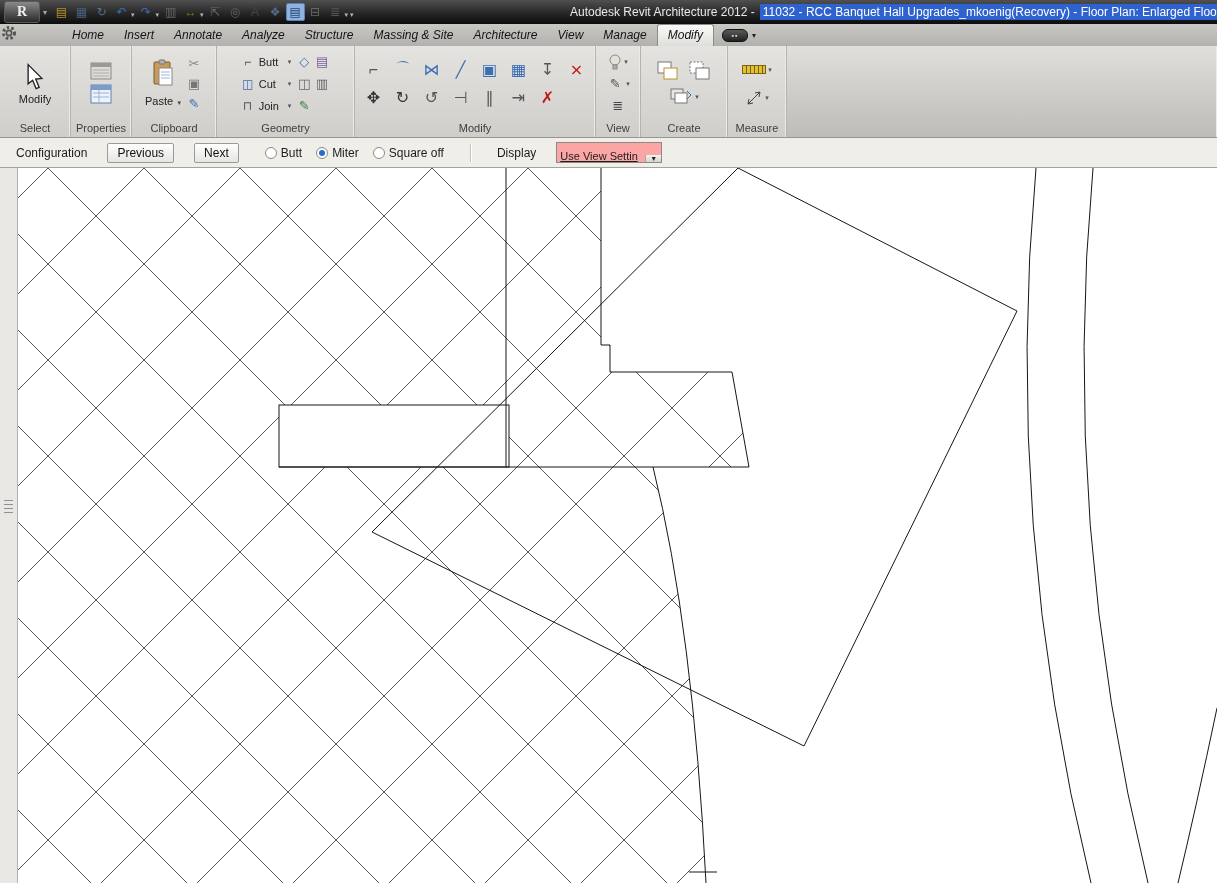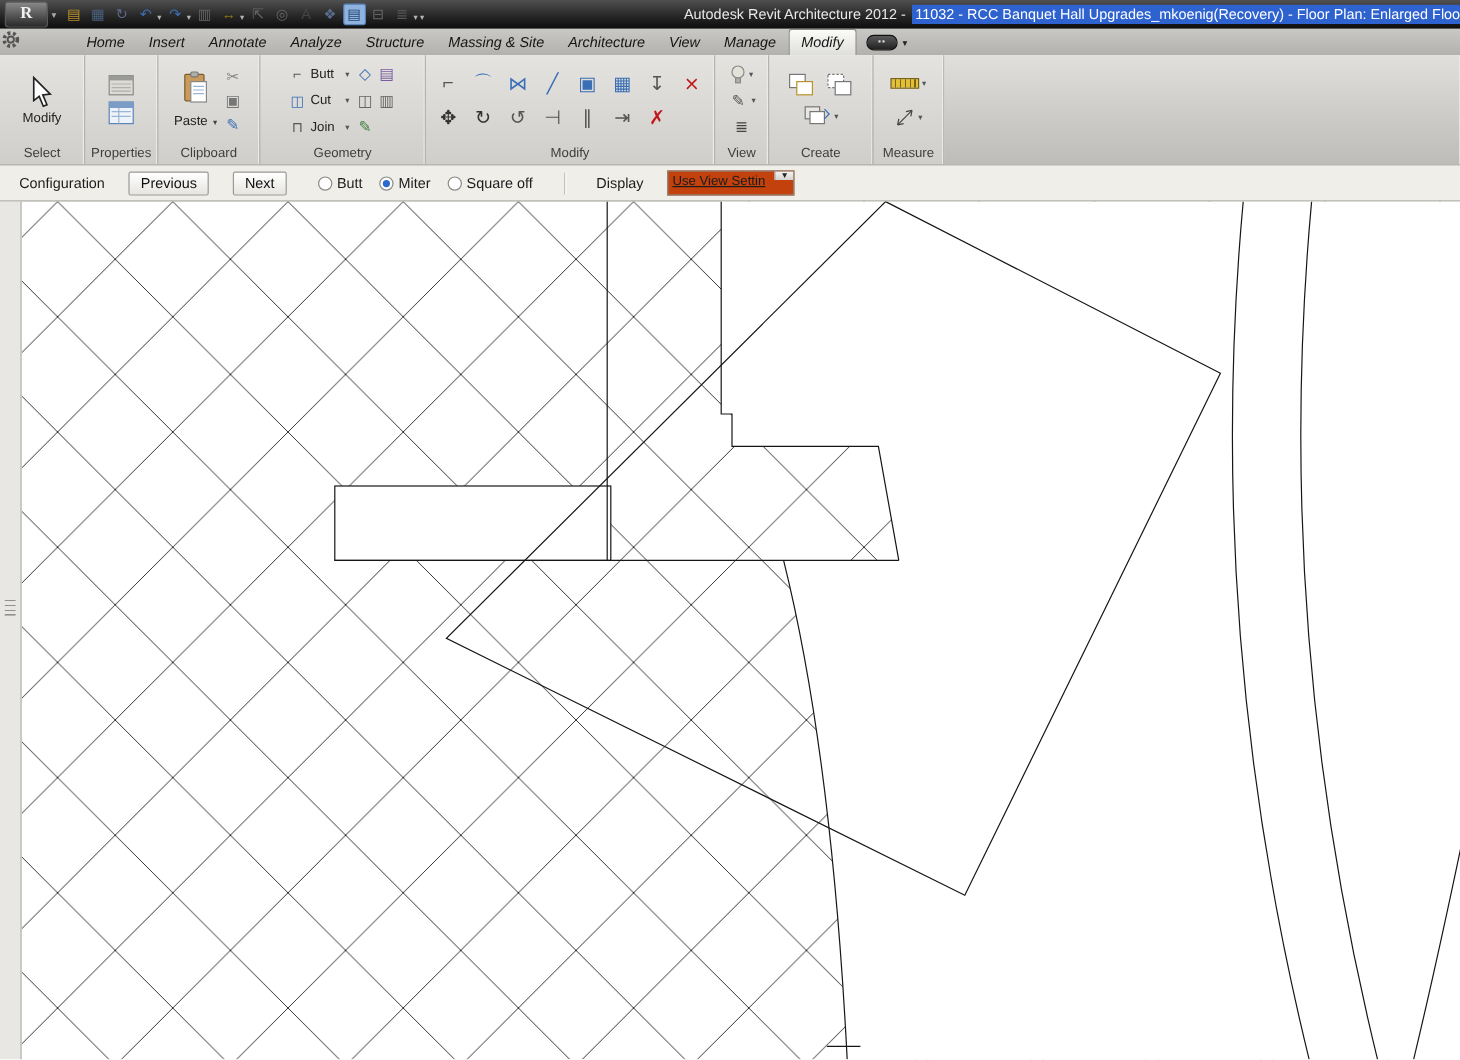--- a/index.html
+++ b/index.html
@@ -60,21 +60,21 @@
   
   .optionsbar{height:29px;background:#efeee9;border-bottom:1px solid #a3a29e;display:flex;align-items:center;
               gap:20px;padding-left:16px;font-size:12px;color:#1c1c1c;}
   .obtn{background:linear-gradient(#ffffff,#e6e5e0);border:1px solid #9c9b97;border-radius:2px;
         padding:2px 9px;font-size:12px;color:#111;}
   .radios{display:flex;align-items:center;gap:14px;margin-left:6px;}
   .radio{display:flex;align-items:center;gap:4px;}
   .dot{width:12px;height:12px;border-radius:50%;border:1px solid #8b8a86;background:#fff;position:relative;box-sizing:border-box;}
   .dot.sel::after{content:"";position:absolute;left:2px;top:2px;right:2px;bottom:2px;border-radius:50%;background:#2d6ad0;}
   .vsep{width:1px;height:18px;background:#c2c1bd;box-shadow:1px 0 0 #fff;margin:0 6px;}
-  .dropdown{width:104px;height:19px;border:1px solid #8b8a86;background:#c2410c;display:flex;align-items:flex-start;}
+  .dropdown{width:104px;height:19px;border:1px solid #8b8a86;background:#fca5a5;display:flex;align-items:flex-end;}
   .dropdown .txt{flex:1;padding:2px 3px 0;font-size:11px;white-space:nowrap;overflow:hidden;text-decoration:underline;}
   .dropdown .arrow{width:15px;background:linear-gradient(#f4f3ef,#d4d3ce);border-left:1px solid #a8a7a3;
                    display:flex;align-items:center;justify-content:center;font-size:7px;color:#222;}
 
   
   .workarea{height:715px;display:flex;}
   .left-strip{width:17px;background:#e8e7e4;border-right:1px solid #b3b2ae;position:relative;box-sizing:content-box;}
   .grip{position:absolute;left:4px;top:332px;width:9px;height:13px;
         background:repeating-linear-gradient(#909090 0 1px,transparent 1px 4px);}
   .drawing{display:block;}

